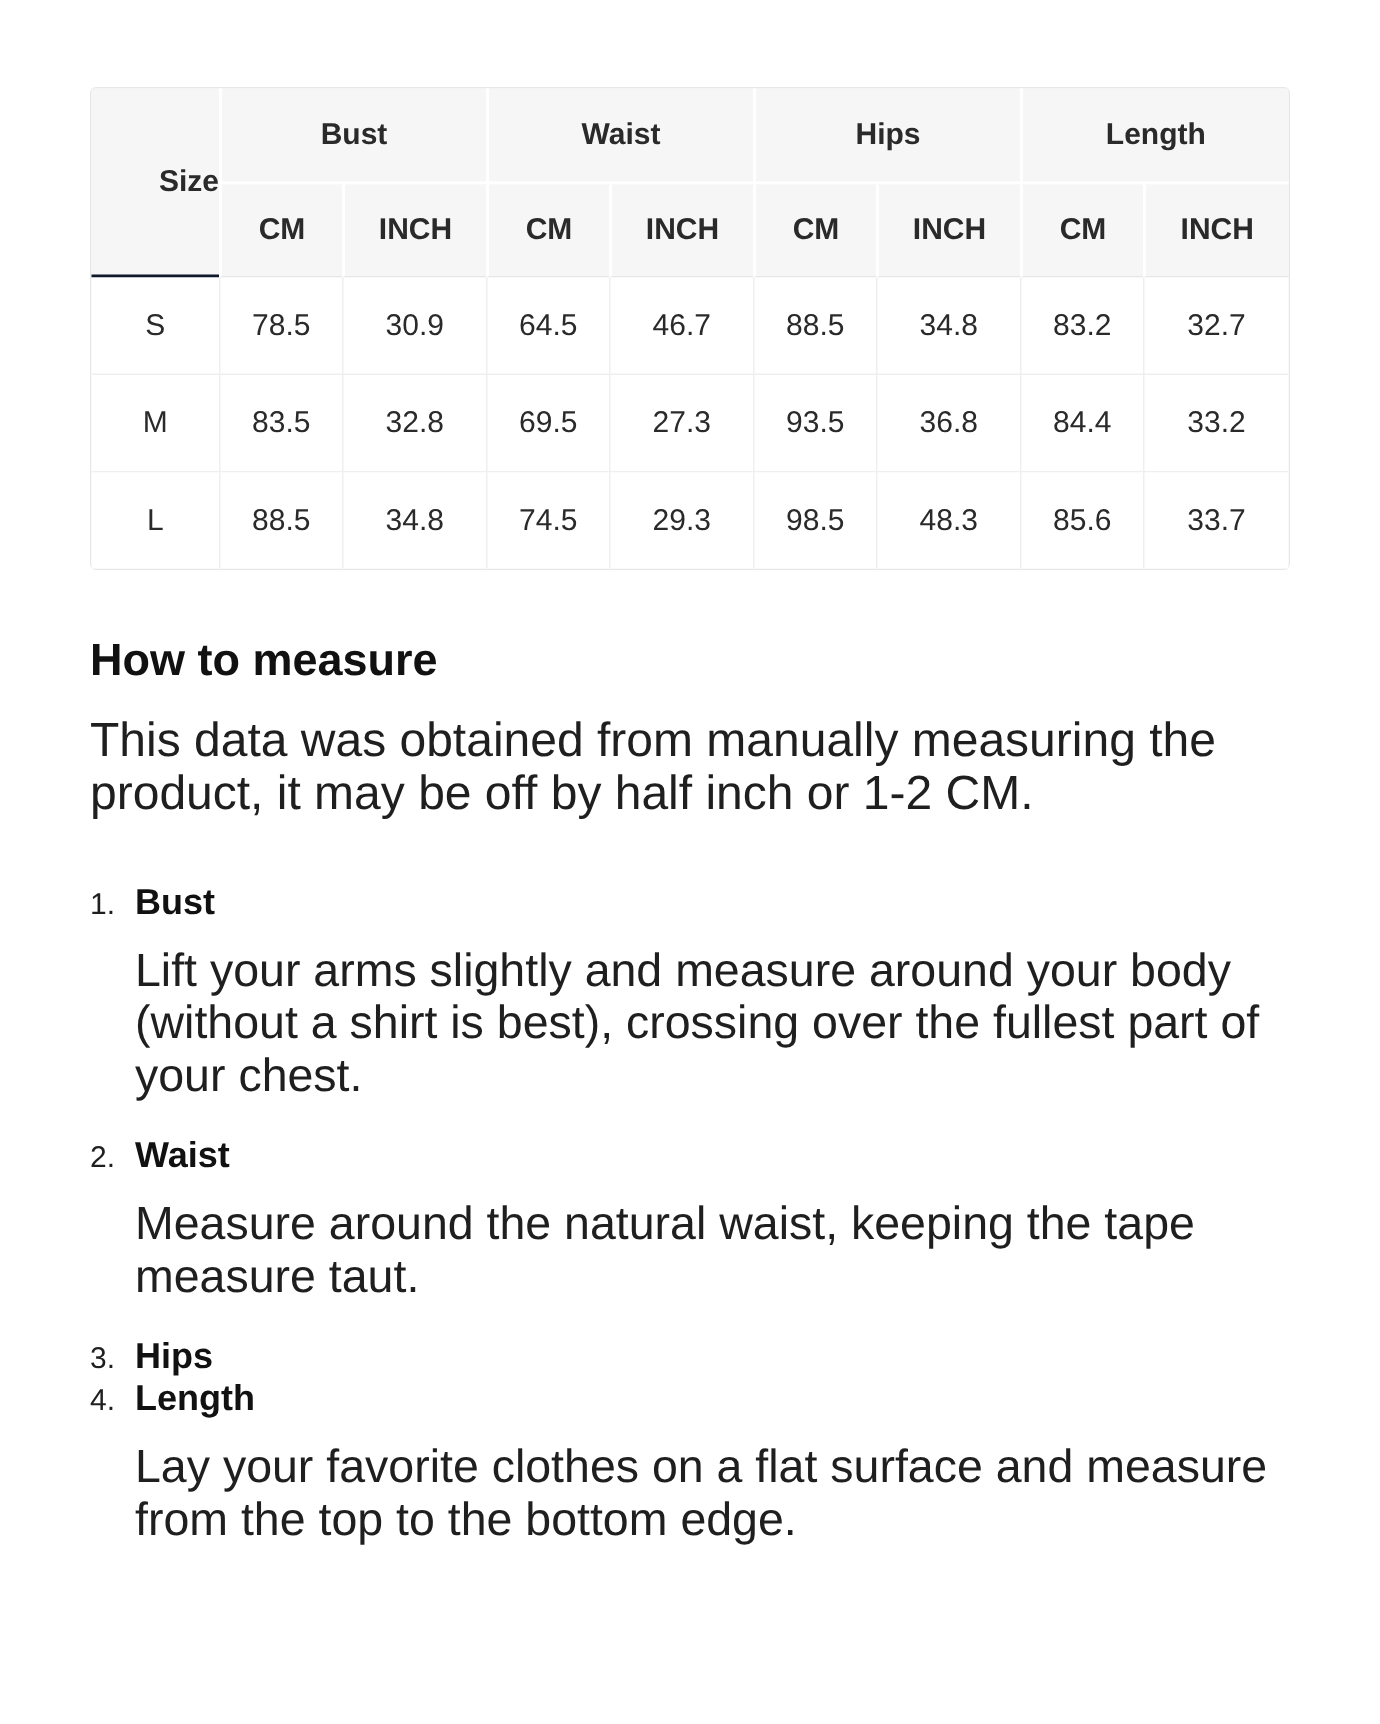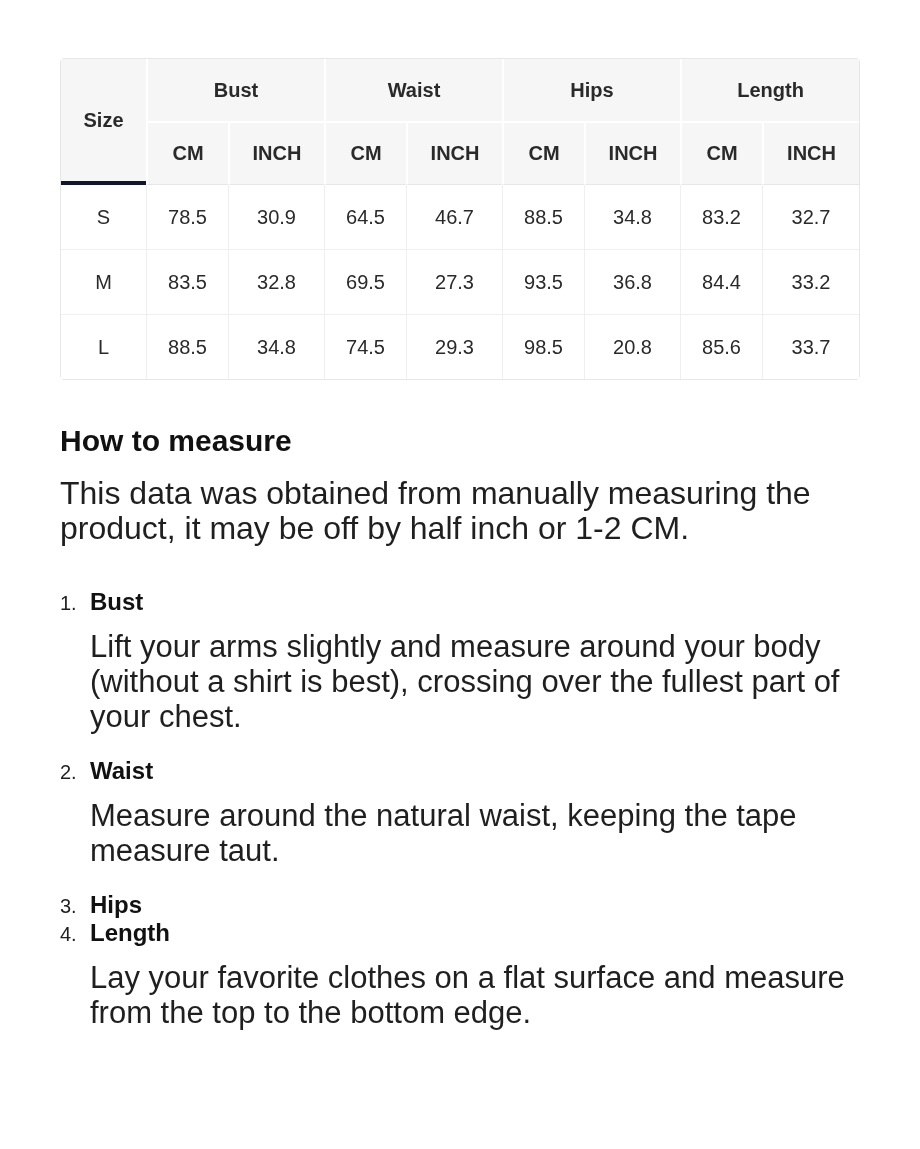--- a/index.html
+++ b/index.html
@@ -41,21 +41,22 @@
     border-left: 2px solid #ffffff;
     border-bottom: 2px solid #ffffff;
   }
   table.size-chart .unit-row th {
     height: 61px;
     border-left: 2px solid #ffffff;
     border-bottom: 1px solid #e7e7e7;
   }
   table.size-chart th.size-head {
     border-left: none;
-    border-bottom: 4px solid #0f172a;
+    border-bottom: 2px solid #0f172a;
+    text-align: right;
   }
   table.size-chart td {
     background: #ffffff;
     height: 62px;
     border-left: 1px solid #efefef;
     border-bottom: 1px solid #efefef;
   }
   table.size-chart td:first-child {
     border-left: none;
   }
@@ -162,21 +163,21 @@
         <td>84.4</td>
         <td>33.2</td>
       </tr>
       <tr>
         <td>L</td>
         <td>88.5</td>
         <td>34.8</td>
         <td>74.5</td>
         <td>29.3</td>
         <td>98.5</td>
-        <td>20.8</td>
+        <td>48.3</td>
         <td>85.6</td>
         <td>33.7</td>
       </tr>
     </tbody>
   </table>
 
   <h2 class="section-title">How to measure</h2>
   <p class="intro">This data was obtained from manually measuring the product, it may be off by half inch or 1-2 CM.</p>
 
   <div class="measure-list">

